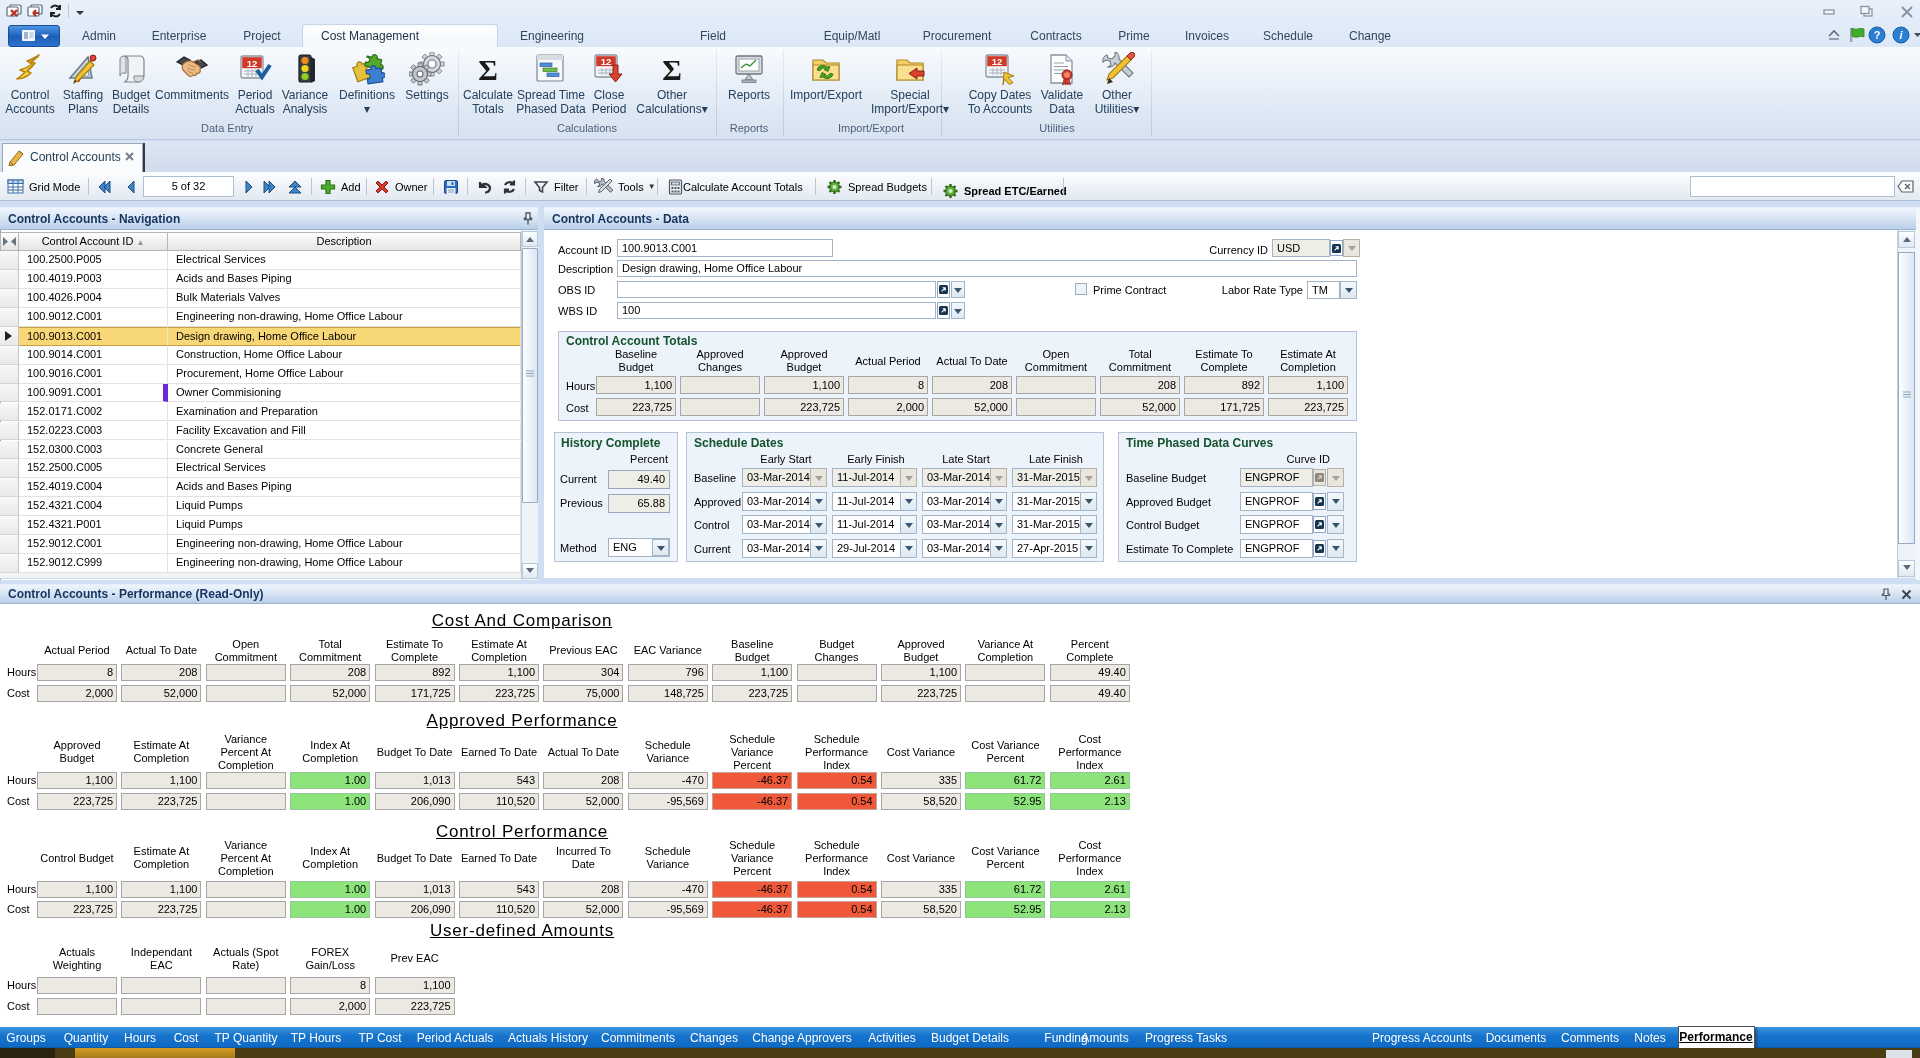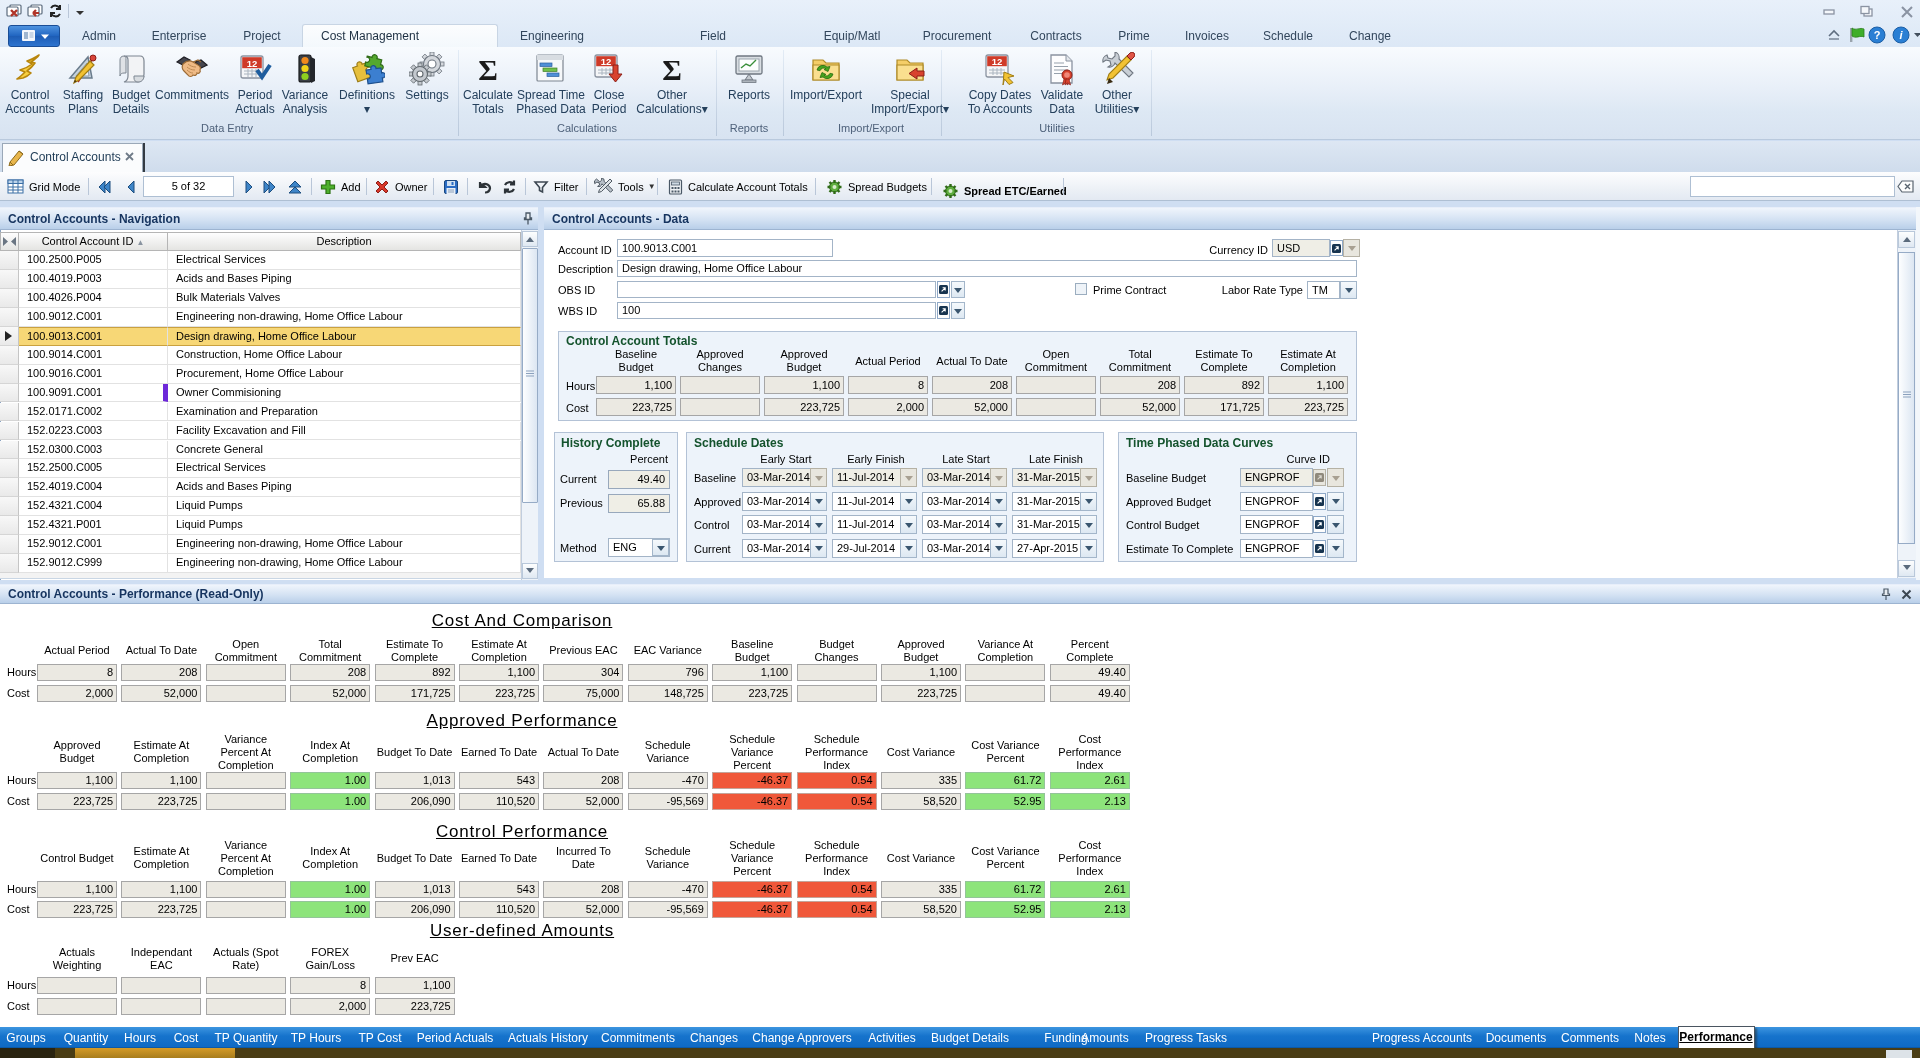--- a/index.html
+++ b/index.html
@@ -474,21 +474,21 @@
       <rect x="3.5" y="3" width="8" height="3" fill="#cdd8e2" stroke="#4a5866" stroke-width="0.8"></rect>
       <g fill="#4a5866">
         <rect x="3.5" y="8" width="2" height="2"></rect>
         <rect x="6.5" y="8" width="2" height="2"></rect>
         <rect x="9.5" y="8" width="2" height="2"></rect>
         <rect x="3.5" y="11.5" width="2" height="2"></rect>
         <rect x="6.5" y="11.5" width="2" height="2"></rect>
         <rect x="9.5" y="11.5" width="2" height="2"></rect>
       </g>
     </svg>
-    <span style="margin-left:5px;font-size:11px;">Calculate Account Totals</span>
+    <span style="font-size:11px;">Calculate Account Totals</span>
   </div>
 <div class="c" style="left:815px;top:178px;width:1px;height:17px;background:#b9c6d8;"></div>
 <div class="c" style="left:826px;top:173px;height:27px;display:flex;align-items:center;">
     <svg width="17" height="16" viewBox="0 0 17 16">
       <circle cx="8.5" cy="8" r="5" fill="#5fae3f" stroke="#2f6b17" stroke-width="1"></circle>
       <g stroke="#2f6b17" stroke-width="2.4">
         <path d="M8.5 1 v3 M8.5 12 v3 M1.5 8 h3 M12.5 8 h3 M3.5 3 l2 2 M11.5 11 l2 2 M13.5 3 l-2 2 M5.5 11 l-2 2"></path>
       </g>
       <circle cx="8.5" cy="8" r="2" fill="#d8eccb"></circle>
     </svg>

